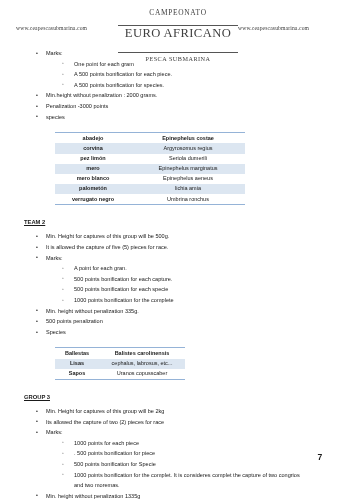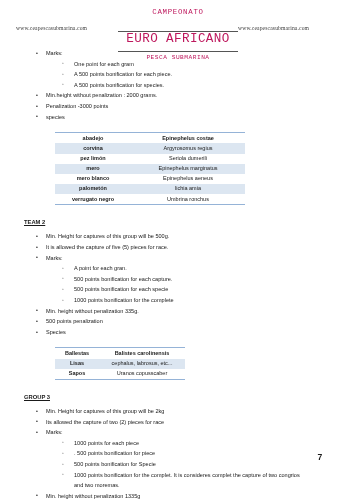--- a/index.html
+++ b/index.html
@@ -42,38 +42,38 @@
   }
   .site-url.left  { left: 16px; }
   .site-url.right { left: 238px; }
 
   .logo {
     position: absolute;
     left: 118px;
     top: 0px;
     width: 120px;
     text-align: center;
-    font-family: Liberation Mono, monospace;
-    color: #be185d;
+    font-family: Liberation Serif, serif;
+    color: #404040;
   }
   .logo-top {
     font-size: 7.4px;
     letter-spacing: 0.7px;
     line-height: 9px;
     white-space: nowrap;
   }
   .logo-main {
     font-size: 12.6px;
     letter-spacing: 0.4px;
     line-height: 15px;
     white-space: nowrap;
     border-top: 0.7px solid #555;
     border-bottom: 0.7px solid #555;
-    padding: 0px 0 4px 0;
-    margin: 14px 0 0 0;
+    padding: 0px 0 11px 0;
+    margin: 8px 0 0 0;
   }
   .logo-sub {
     font-size: 6.2px;
     letter-spacing: 0.5px;
     line-height: 9px;
     white-space: nowrap;
     padding-top: 1px;
   }
 
   

